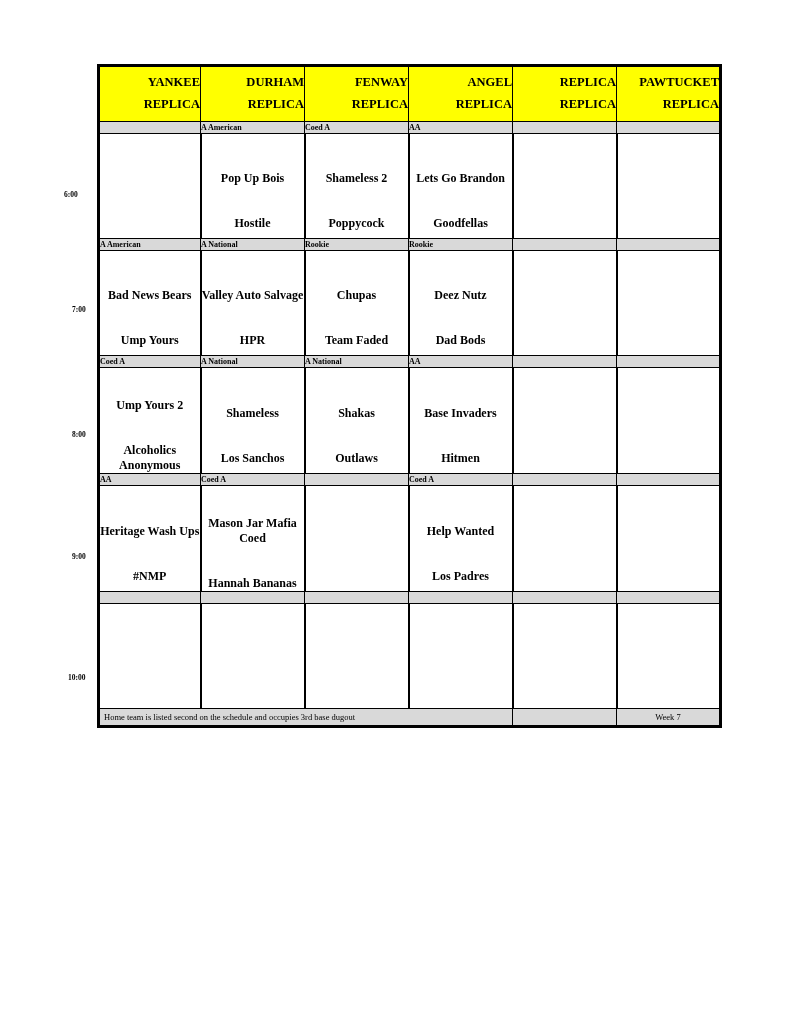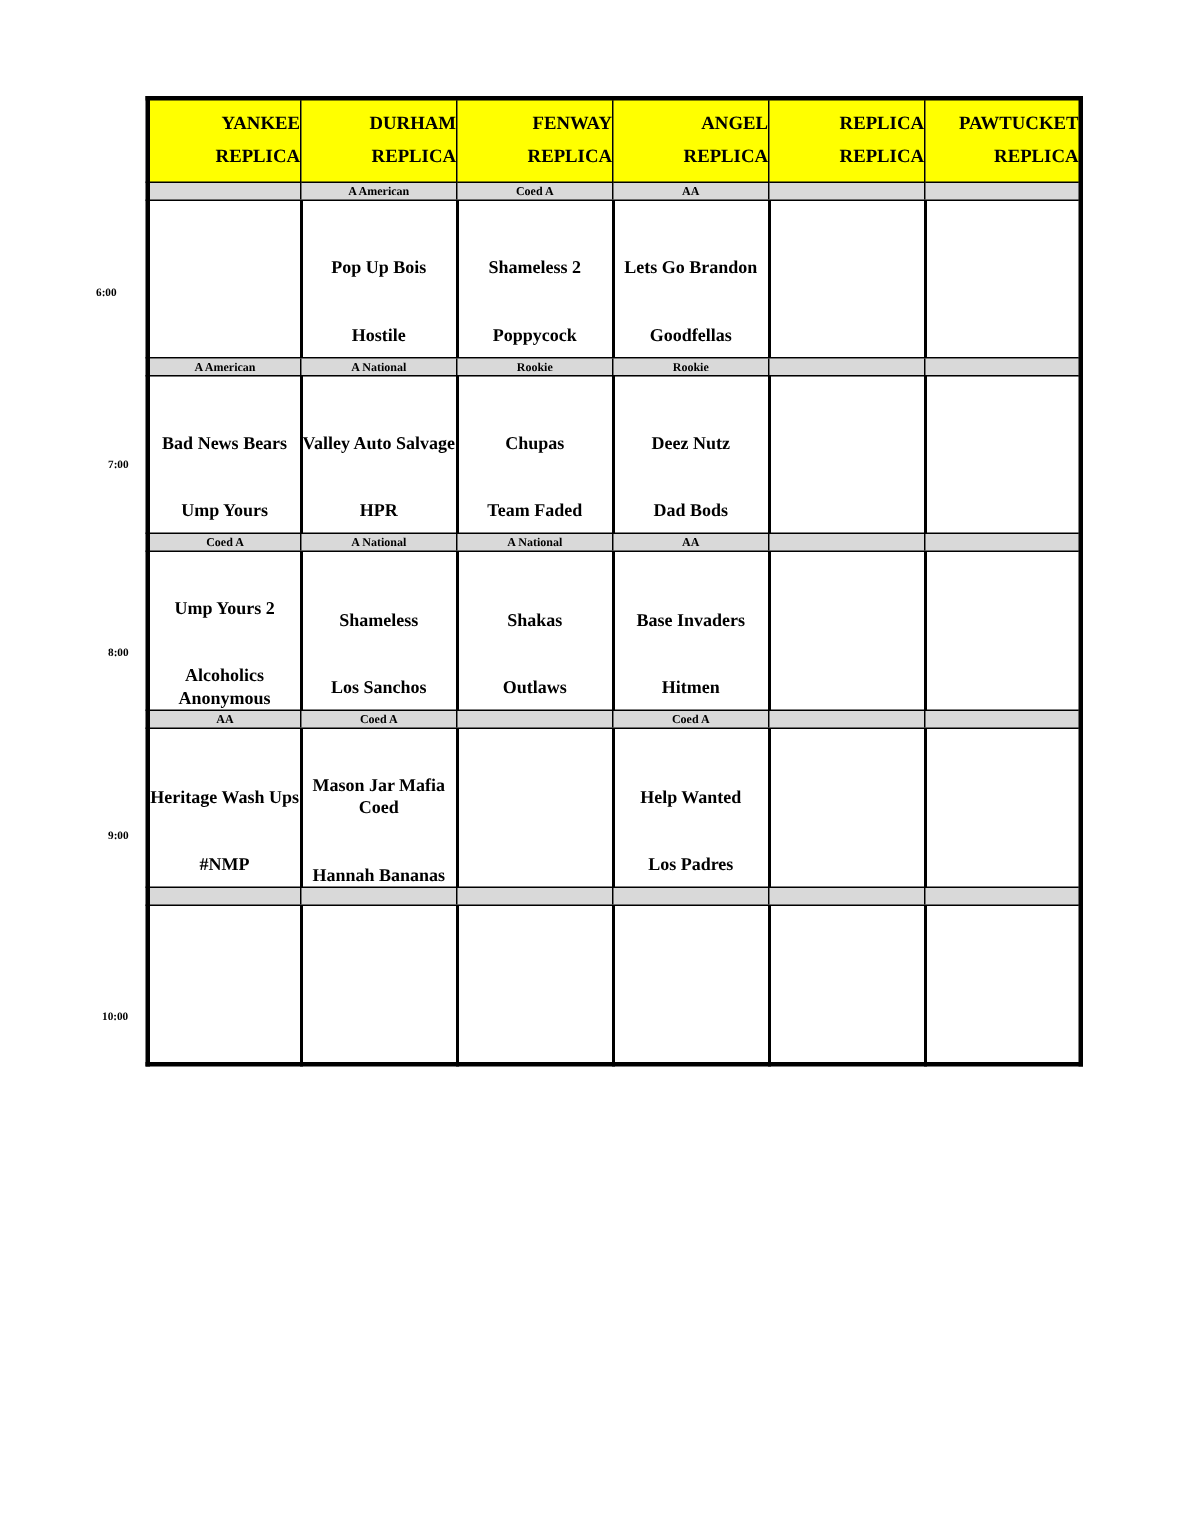--- a/index.html
+++ b/index.html
@@ -55,21 +55,20 @@
     font-weight: bold;
     font-size: 12.5px;
     height: 54px;
     line-height: 1.9;
     border-left: 2px solid #000;
     border-right: 2px solid #000;
   }
   .field-cell div { line-height: 1.75; }
   .div-cell {
     background: #d9d9d9;
-    text-align: center;
     font-weight: bold;
     font-size: 8px;
     height: 11px;
     border-left: 2px solid #000;
     border-right: 2px solid #000;
   }
   .game-cell {
     height: 104px;
     text-align: center;
     font-weight: bold;
@@ -319,20 +318,25 @@
           <td class="game-cell">
             <span class="away"></span>
             <span class="home"></span>
           </td>
           <td class="game-cell">
             <span class="away"></span>
             <span class="home"></span>
           </td>
         </tr>
 
+        <tr>
+          <td class="footer-left" colspan="4">Home team is listed second on the schedule and occupies 3rd base dugout</td>
+          <td class="footer-blank"></td>
+          <td class="footer-right">Week 7</td>
+        </tr>
       </tbody>
     </table>
   </div>
 
   <div>
     <div style="position:absolute;left:64px;top:190px;font-size:7.5px;font-weight:bold;font-family:'Liberation Serif',serif;">6:00</div>
     <div style="position:absolute;left:72px;top:305px;font-size:7.5px;font-weight:bold;font-family:'Liberation Serif',serif;">7:00</div>
     <div style="position:absolute;left:72px;top:430px;font-size:7.5px;font-weight:bold;font-family:Liberation Serif, serif;">8:00</div>
     <div style="position:absolute;left:72px;top:552px;font-size:7.5px;font-weight:bold;font-family:'Liberation Serif',serif;">9:00</div>
     <div style="position:absolute;left:68px;top:673px;font-size:7.5px;font-weight:bold;font-family:'Liberation Serif',serif;">10:00</div>

